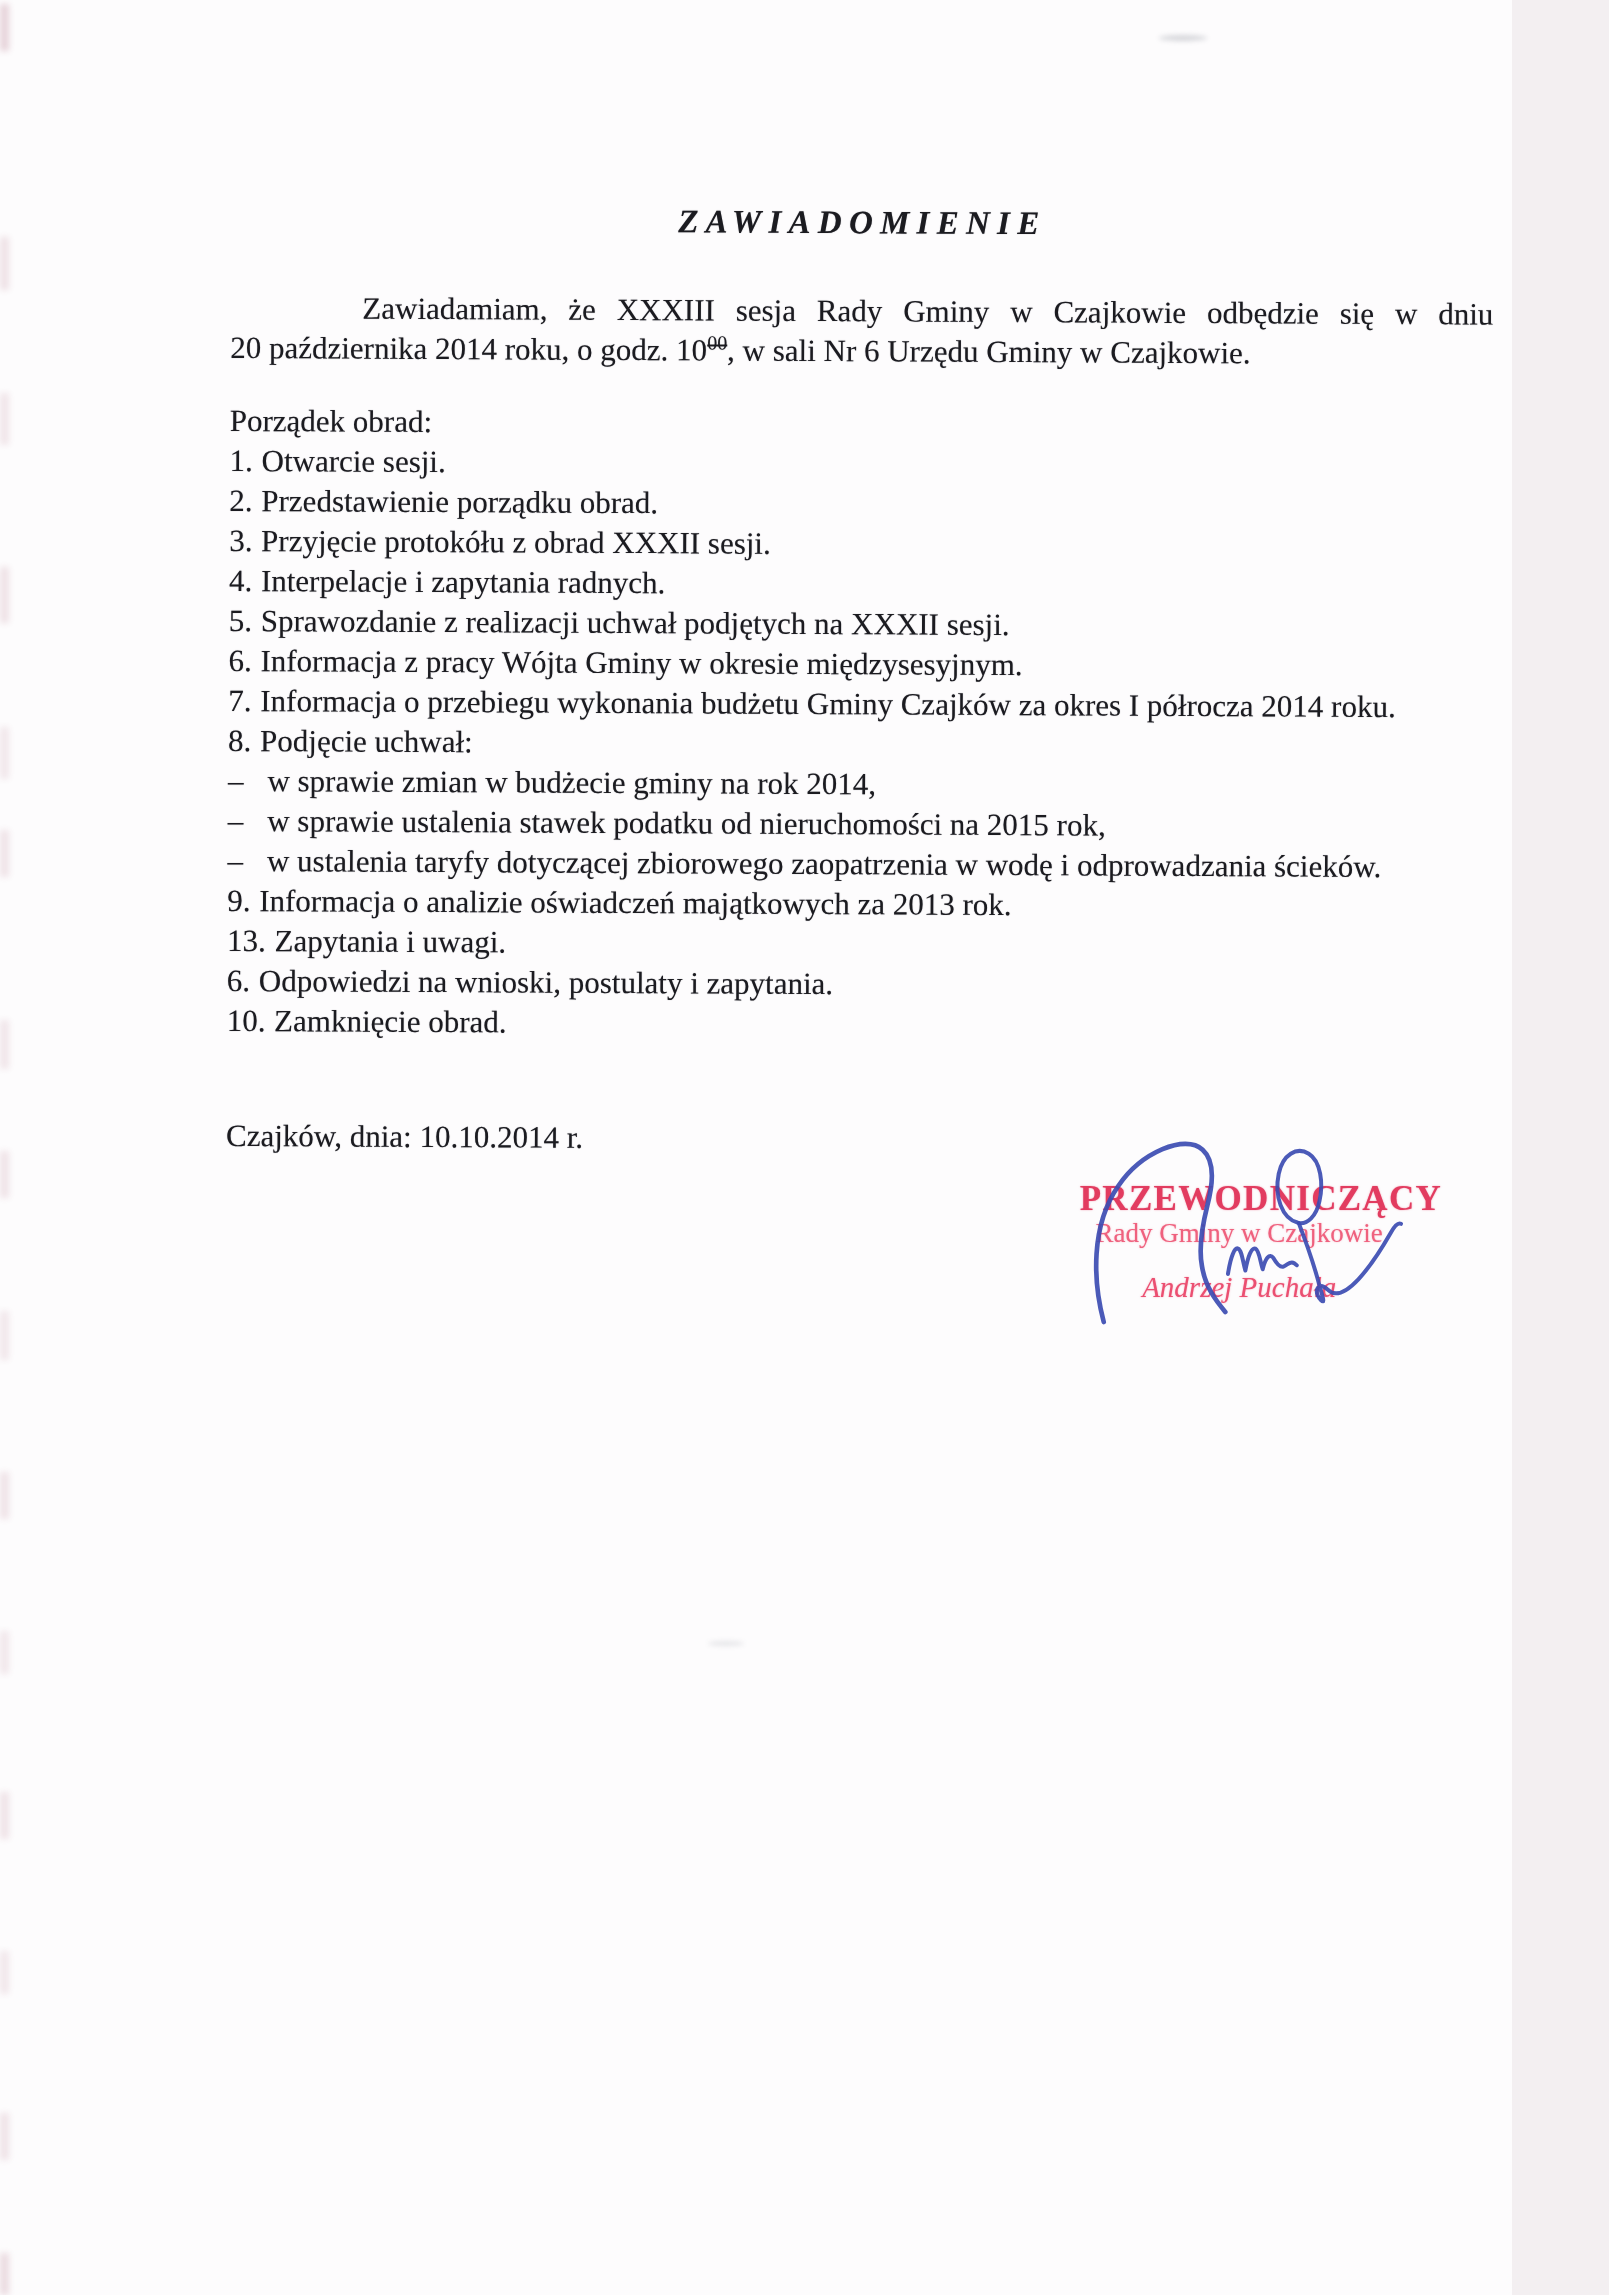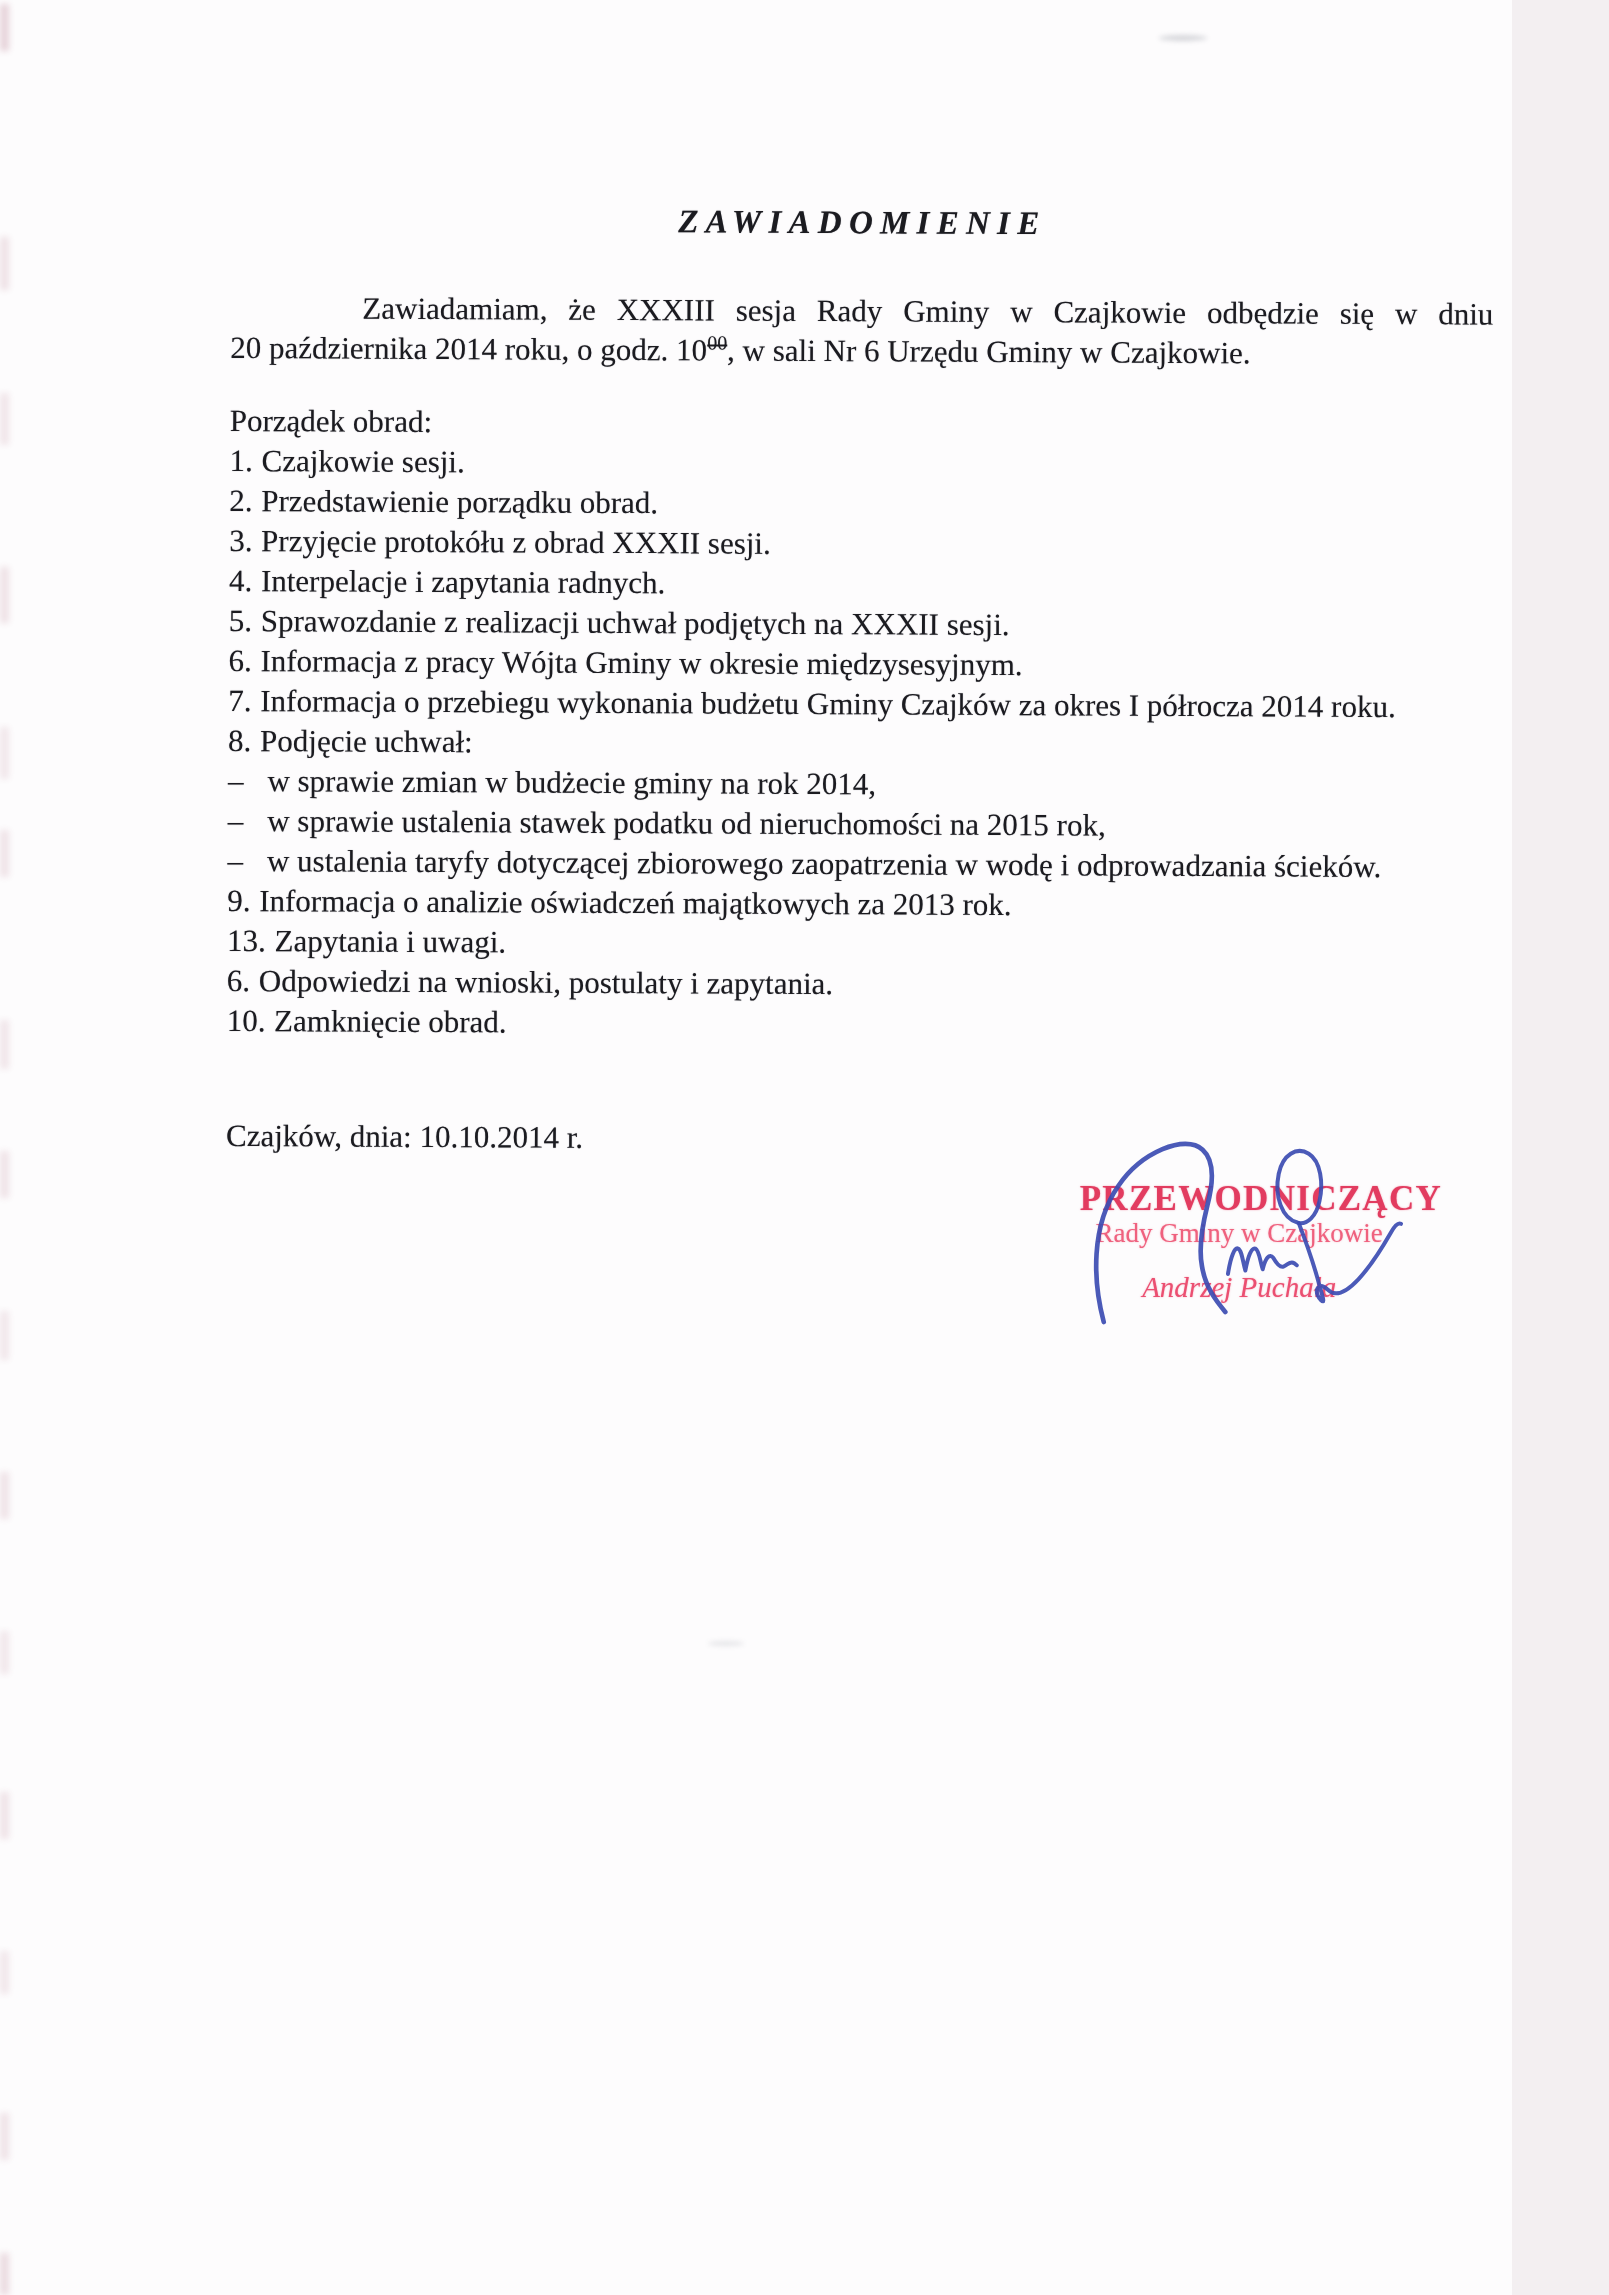--- a/index.html
+++ b/index.html
@@ -93,21 +93,21 @@
     <h1 class="doc-title">ZAWIADOMIENIE</h1>
 
     <div class="intro">
       <div class="intro-l1">Zawiadamiam, że XXXIII sesja Rady Gminy w Czajkowie odbędzie się w dniu</div>
       <div class="intro-l2"><span>20 października 2014 roku, o godz. 10</span><span class="sup">00</span><span>, w sali Nr 6 Urzędu Gminy w Czajkowie.</span></div>
     </div>
 
     <p class="agenda-heading">Porządek obrad:</p>
 
     <div class="agenda">
-        <div class="agenda-row"><span class="marker">1.</span><span class="text">Czajkowie sesji.</span></div>
+        <div class="agenda-row"><span class="marker">1.</span><span class="text">Otwarcie sesji.</span></div>
         <div class="agenda-row"><span class="marker">2.</span><span class="text">Przedstawienie porządku obrad.</span></div>
         <div class="agenda-row"><span class="marker">3.</span><span class="text">Przyjęcie protokółu z obrad XXXII sesji.</span></div>
         <div class="agenda-row"><span class="marker">4.</span><span class="text">Interpelacje i zapytania radnych.</span></div>
         <div class="agenda-row"><span class="marker">5.</span><span class="text">Sprawozdanie z realizacji uchwał podjętych na XXXII sesji.</span></div>
         <div class="agenda-row"><span class="marker">6.</span><span class="text">Informacja z pracy Wójta Gminy w okresie międzysesyjnym.</span></div>
         <div class="agenda-row"><span class="marker">7.</span><span class="text">Informacja o przebiegu wykonania budżetu Gminy Czajków za okres I półrocza 2014 roku.</span></div>
         <div class="agenda-row"><span class="marker">8.</span><span class="text">Podjęcie uchwał:</span></div>
         <div class="agenda-row dash"><span class="marker">–</span><span class="text">w sprawie zmian w budżecie gminy na rok 2014,</span></div>
         <div class="agenda-row dash"><span class="marker">–</span><span class="text">w sprawie ustalenia stawek podatku od nieruchomości na 2015 rok,</span></div>
         <div class="agenda-row dash"><span class="marker">–</span><span class="text">w ustalenia taryfy dotyczącej zbiorowego zaopatrzenia w wodę i odprowadzania ścieków.</span></div>

